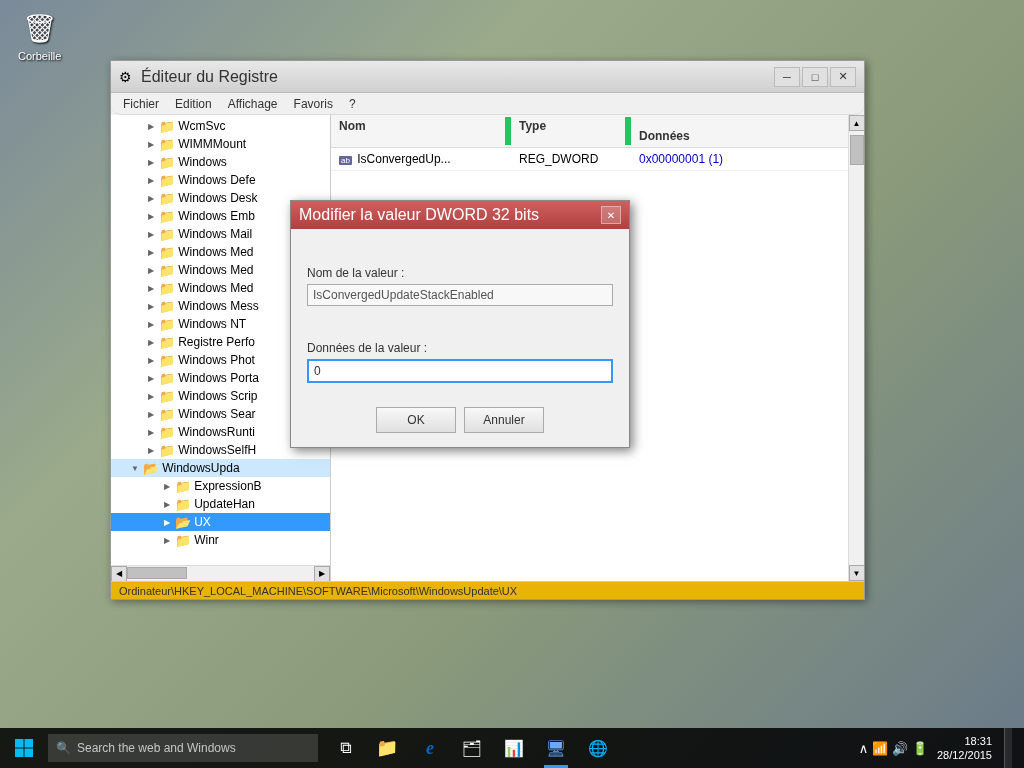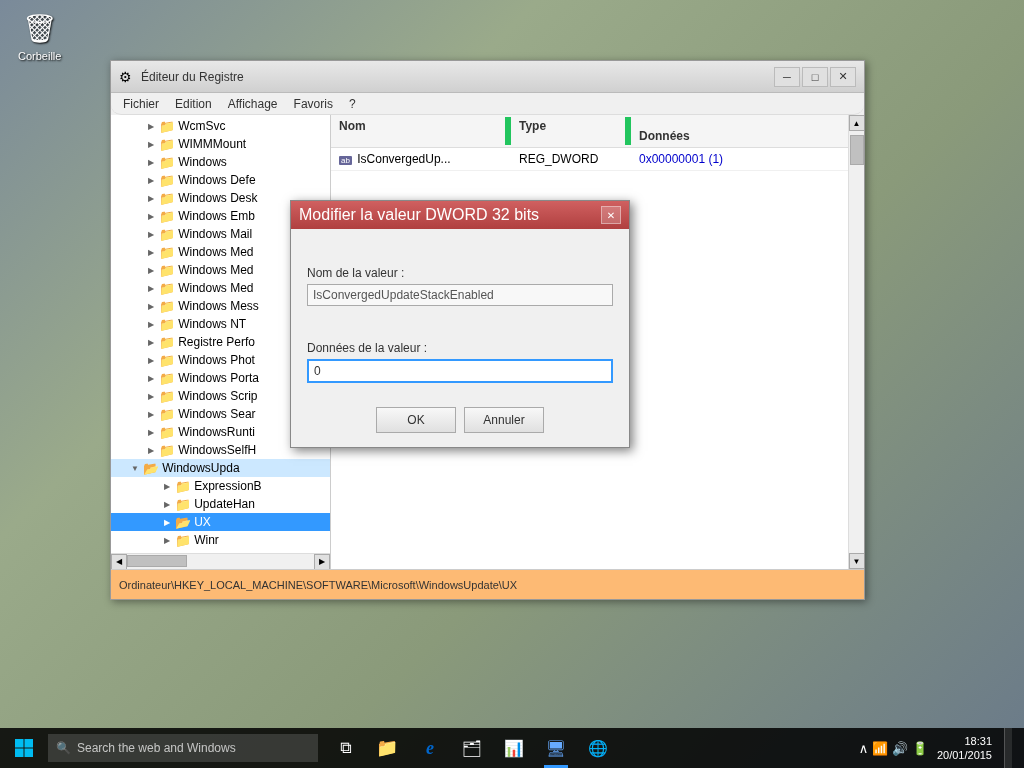--- a/index.html
+++ b/index.html
@@ -73,21 +73,21 @@
 
     .window-icon {
       width: 16px;
       height: 16px;
       margin-right: 6px;
       font-size: 14px;
     }
 
     .window-title {
       flex: 1;
-      font-size: 12px;
+      font-size: 16px;
       font-weight: normal;
       color: #333;
     }
 
     .window-controls {
       display: flex;
       gap: 2px;
     }
 
     .win-btn {
@@ -212,22 +212,22 @@
       background: #666699;
       color: white;
       font-size: 8px;
       padding: 0 2px;
       border-radius: 1px;
       margin-right: 2px;
     }
 
     
     .statusbar {
-      height: 30px;
-      background: #fdba74;
+      height: 18px;
+      background: #eab308;
       border-top: 1px solid #ccc;
       display: flex;
       align-items: center;
       padding: 0 8px;
       font-size: 11px;
       color: #333;
     }
 
     
     .scrollbar-v {
@@ -827,18 +827,18 @@
 
     <div class="taskbar-right">
       <div class="system-tray">
         <span class="tray-icon">∧</span>
         <span class="tray-icon">📶</span>
         <span class="tray-icon">🔊</span>
         <span class="tray-icon">🔋</span>
       </div>
       <div class="clock">
         <div>18:31</div>
-        <div>20/01/2015</div>
+        <div>28/12/2015</div>
       </div>
       <div class="show-desktop"></div>
     </div>
   </div>
 </div>
 
 </body></html>

